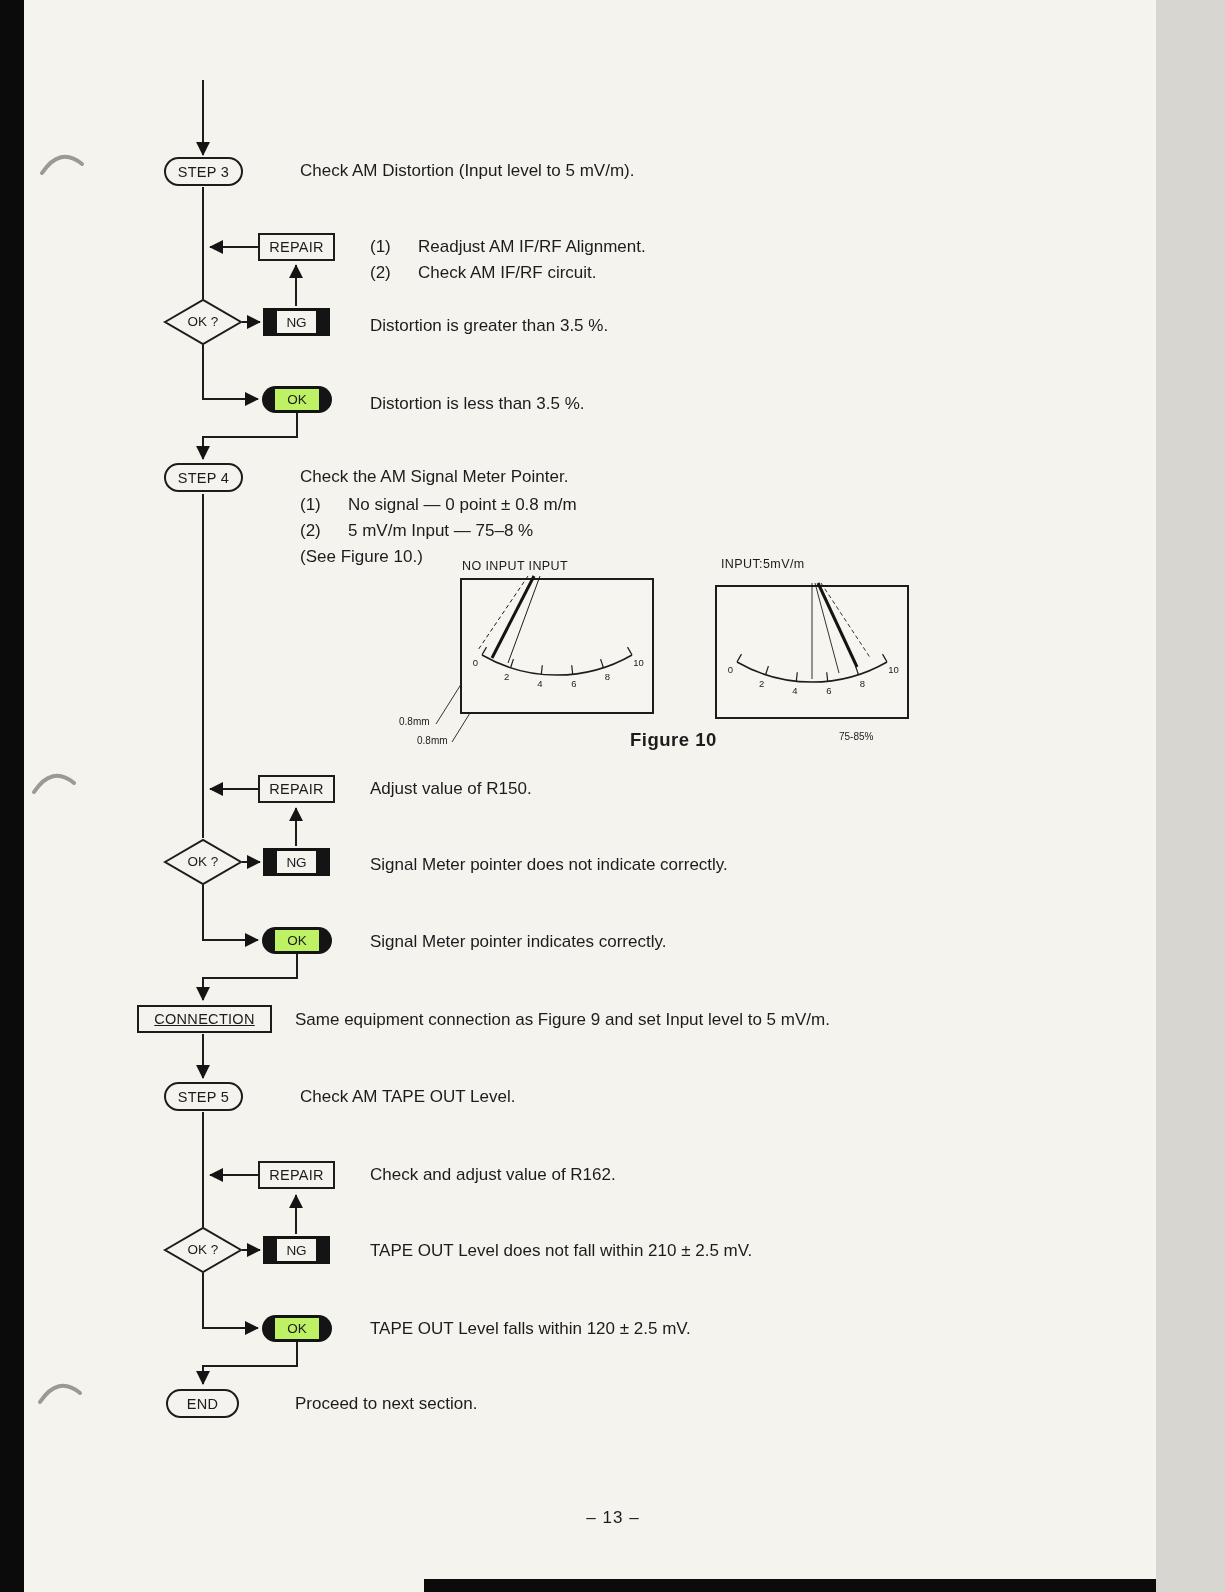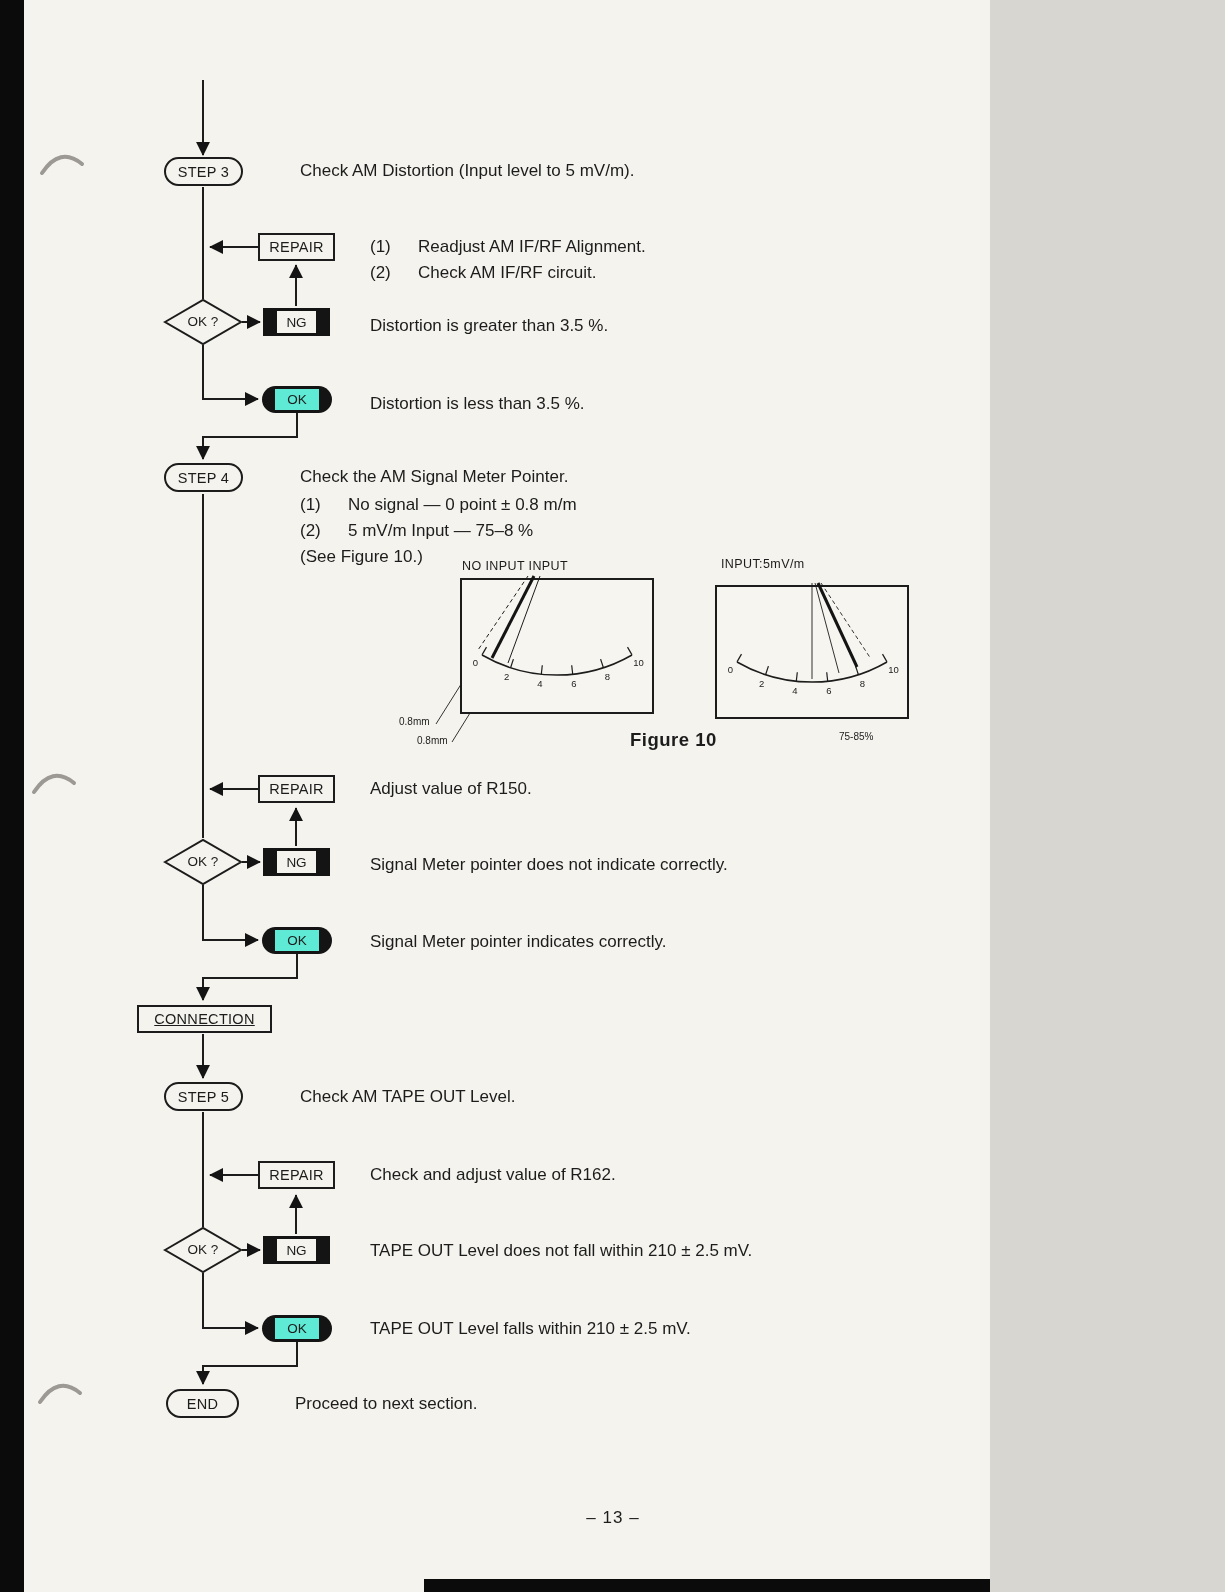--- a/index.html
+++ b/index.html
@@ -1,17 +1,17 @@
 <!DOCTYPE html>
 <html><head>
 <meta charset="utf-8">
 <style>
   html,body { margin:0; padding:0; background:#d8d6d0; }
   .page {
-    position:relative; width:990px; height:1592px;
+    position:relative; width:1156px; height:1592px;
     background:#f5f3ee; overflow:hidden;
     font-family:"Liberation Sans", sans-serif; color:#1c1c1c;
   }
   .edge-left  { position:absolute; left:0; top:0; width:24px; height:100%; background:#0b0b0b; }
   .edge-bottom{ position:absolute; left:424px; right:0; bottom:0; height:13px; background:#0b0b0b; }
   svg.overlay { position:absolute; left:0; top:0; z-index:1; pointer-events:none; }
 
   .oval {
     position:absolute; width:79px; height:29px; box-sizing:border-box;
     border:2px solid #1c1c1c; border-radius:15px; background:#f5f3ee;
@@ -27,21 +27,21 @@
   .conn-node { width:135px;text-decoration:underline; }
   .ng {
     position:absolute; width:67px; height:28px; box-sizing:border-box;
     border-top:3px solid #141414; border-bottom:3px solid #141414;
     border-left:14px solid #141414; border-right:14px solid #141414;
     background:#f5f3ee; display:flex; align-items:center; justify-content:center;
     font-size:13.5px; z-index:2;
   }
   .ok-pill { position:absolute; width:70px; height:27px; background:#141414; border-radius:14px; z-index:2; }
   .ok-pill .win {
-    position:absolute; left:13px; right:13px; top:3px; bottom:3px; background:#5eead4;
+    position:absolute; left:13px; right:13px; top:3px; bottom:3px; background:#bef264;
     display:flex; align-items:center; justify-content:center; font-size:13.5px;
   }
   .dlabel { position:absolute; width:76px; text-align:center; font-size:13.5px; z-index:2; }
   .desc { position:absolute; font-size:17px; white-space:nowrap; z-index:2; }
   .row  { position:absolute; font-size:17px; white-space:nowrap; display:flex; z-index:2; }
   .row .num { width:48px; flex:none; }
   .figlabel { position:absolute; font-size:12.5px; letter-spacing:.4px; z-index:2; }
   .small-ann { position:absolute; font-size:10px; z-index:2; }
   .figure-caption { position:absolute; font-size:18.5px; font-weight:bold; letter-spacing:.5px; z-index:2; }
   .meter { position:absolute; box-sizing:content-box; border:2px solid #1c1c1c; background:#f7f5f0; z-index:2; }
@@ -200,34 +200,35 @@
   <div class="dlabel" style="left:165px;top:854px">OK ?</div>
   <div class="ng" style="left:263px;top:848px">NG</div>
   <div class="desc" style="left:370px;top:855px">Signal Meter pointer does not indicate correctly.</div>
 
   <div class="ok-pill" style="left:262px;top:927px">
     <div class="win">OK</div>
   </div>
   <div class="desc" style="left:370px;top:932px">Signal Meter pointer indicates correctly.</div>
 
   <div class="rect-node conn-node" style="left:137px;top:1005px">CONNECTION</div>
+  <div class="desc" style="left:295px;top:1010px">Same equipment connection as Figure 9 and set Input level to 5 mV/m.</div>
 
   <div class="oval" style="left:164px;top:1082px">STEP 5</div>
   <div class="desc" style="left:300px;top:1087px">Check AM TAPE OUT Level.</div>
 
   <div class="rect-node" style="left:258px;top:1161px">REPAIR</div>
   <div class="desc" style="left:370px;top:1165px">Check and adjust value of R162.</div>
 
   <div class="dlabel" style="left:165px;top:1242px">OK ?</div>
   <div class="ng" style="left:263px;top:1236px">NG</div>
   <div class="desc" style="left:370px;top:1241px">TAPE OUT Level does not fall within 210 ± 2.5 mV.</div>
 
   <div class="ok-pill" style="left:262px;top:1315px">
     <div class="win">OK</div>
   </div>
-  <div class="desc" style="left:370px;top:1319px">TAPE OUT Level falls within 210 ± 2.5 mV.</div>
+  <div class="desc" style="left:370px;top:1319px">TAPE OUT Level falls within 120 ± 2.5 mV.</div>
 
   <div class="oval" style="left:166px;top:1389px;width:73px">END</div>
   <div class="desc" style="left:295px;top:1394px">Proceed to next section.</div>
 
   <div class="pagenum" style="left:558px;top:1508px;width:110px;text-align:center">– 13 –</div>
 
 </div>
 
 </body></html>

